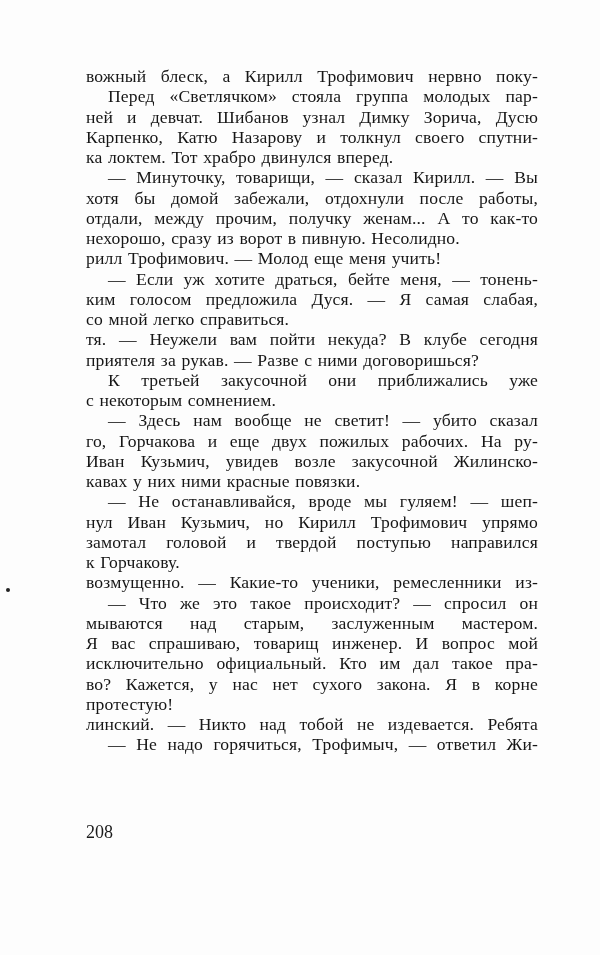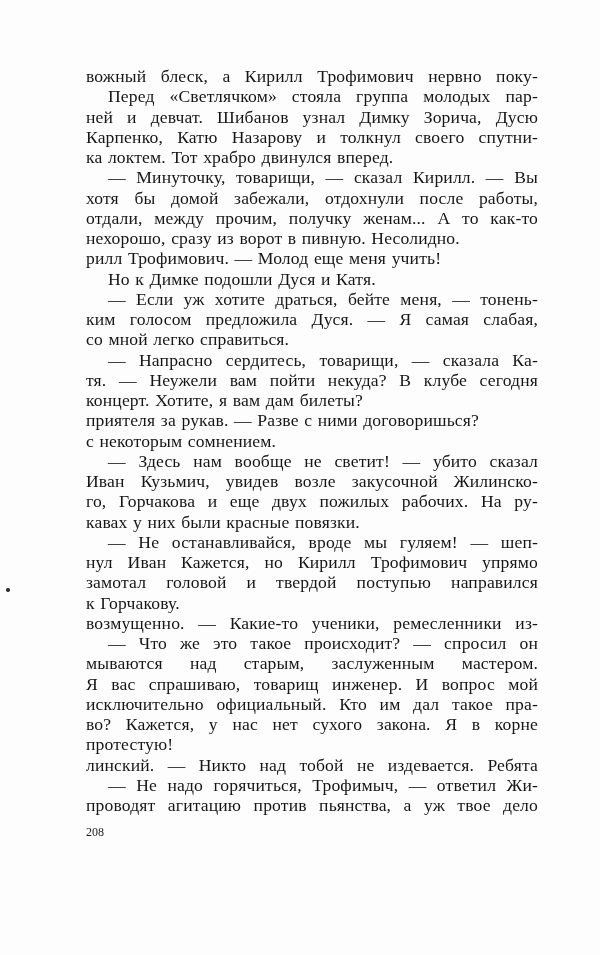--- a/index.html
+++ b/index.html
@@ -43,21 +43,21 @@
       padding-left: 22px;
     }
     .line.last {
       text-align-last: left;
     }
     .page-number {
       position: absolute;
       left: 86px;
       top: 822px;
       font-family: "Liberation Serif", "DejaVu Serif", serif;
-      font-size: 12px;
+      font-size: 18px;
       color: #1a1a1a;
       line-height: 20px;
     }
     .speck {
       position: absolute;
       width: 4px;
       height: 4px;
       border-radius: 50%;
       background: #222;
     }
@@ -70,43 +70,40 @@
       <div class="line">вожный блеск, а Кирилл Трофимович нервно поку-</div>
       <div class="line indent">Перед «Светлячком» стояла группа молодых пар-</div>
       <div class="line">ней и девчат. Шибанов узнал Димку Зорича, Дусю</div>
       <div class="line">Карпенко, Катю Назарову и толкнул своего спутни-</div>
       <div class="line last">ка локтем. Тот храбро двинулся вперед.</div>
       <div class="line indent">— Минуточку, товарищи, — сказал Кирилл. — Вы</div>
       <div class="line">хотя бы домой забежали, отдохнули после работы,</div>
       <div class="line">отдали, между прочим, получку женам... А то как-то</div>
       <div class="line last">нехорошо, сразу из ворот в пивную. Несолидно.</div>
       <div class="line last">рилл Трофимович. — Молод еще меня учить!</div>
-      <div class="line indent last">Но к Димке подошли Дуся и Катя.</div>
       <div class="line indent">— Если уж хотите драться, бейте меня, — тонень-</div>
       <div class="line">ким голосом предложила Дуся. — Я самая слабая,</div>
       <div class="line last">со мной легко справиться.</div>
-      <div class="line indent">— Напрасно сердитесь, товарищи, — сказала Ка-</div>
       <div class="line">тя. — Неужели вам пойти некуда? В клубе сегодня</div>
-      <div class="line last">концерт. Хотите, я вам дам билеты?</div>
       <div class="line last">приятеля за рукав. — Разве с ними договоришься?</div>
+      <div class="line indent">К третьей закусочной они приближались уже</div>
       <div class="line last">с некоторым сомнением.</div>
       <div class="line indent">— Здесь нам вообще не светит! — убито сказал</div>
+      <div class="line">го, Горчакова и еще двух пожилых рабочих. На ру-</div>
       <div class="line">Иван Кузьмич, увидев возле закусочной Жилинско-</div>
-      <div class="line">го, Горчакова и еще двух пожилых рабочих. На ру-</div>
-      <div class="line last">кавах у них были красные повязки.</div>
+      <div class="line last">кавах у них ними красные повязки.</div>
       <div class="line indent">— Не останавливайся, вроде мы гуляем! — шеп-</div>
-      <div class="line">нул Иван Кажется, но Кирилл Трофимович упрямо</div>
+      <div class="line">нул Иван Кузьмич, но Кирилл Трофимович упрямо</div>
       <div class="line">замотал головой и твердой поступью направился</div>
       <div class="line last">к Горчакову.</div>
       <div class="line">возмущенно. — Какие-то ученики, ремесленники из-</div>
       <div class="line indent">— Что же это такое происходит? — спросил он</div>
       <div class="line">мываются над старым, заслуженным мастером.</div>
       <div class="line">Я вас спрашиваю, товарищ инженер. И вопрос мой</div>
       <div class="line">исключительно официальный. Кто им дал такое пра-</div>
       <div class="line">во? Кажется, у нас нет сухого закона. Я в корне</div>
       <div class="line last">протестую!</div>
       <div class="line">линский. — Никто над тобой не издевается. Ребята</div>
       <div class="line indent">— Не надо горячиться, Трофимыч, — ответил Жи-</div>
-      <div class="line">проводят агитацию против пьянства, а уж твое дело</div>
     </div>
   <div class="page-number">208</div>
   <div class="speck" style="left:6px; top:588px;"></div>
 </div>
 
 </body></html>

